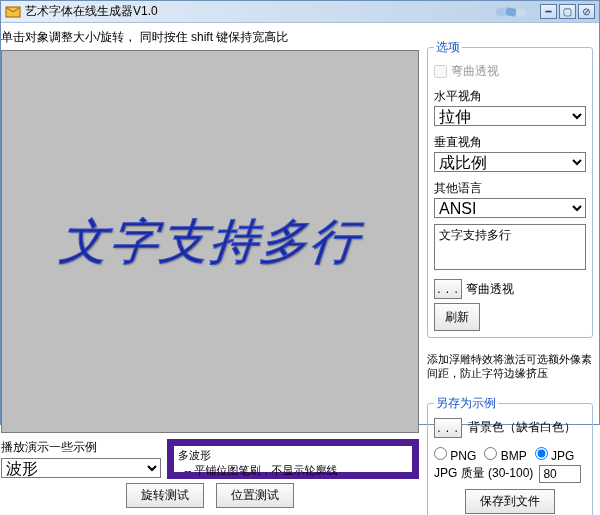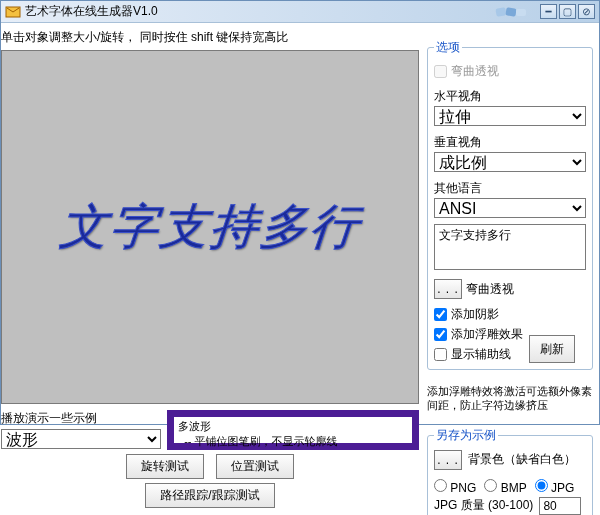--- a/index.html
+++ b/index.html
@@ -117,23 +117,20 @@
             <option>波形</option>
           </select>
         </div>
         <div class="infobox">多波形
   -- 平铺位图笔刷，不显示轮廓线</div>
       </div>
       <div class="btnrow">
         <button class="wbtn">旋转测试</button>
         <button class="wbtn">位置测试</button>
       </div>
-      <div class="btnrow">
-        <button class="wbtn">路径跟踪/跟踪测试</button>
-      </div>
     </div>
 
     <div class="right">
       <fieldset>
         <legend>选项</legend>
         <div class="checkline disabled">
           <input type="checkbox" class="chk" disabled="" style="">
           <span>弯曲透视</span>
         </div>
         <div class="optrow col">
@@ -155,34 +152,20 @@
           </select>
         </div>
         <div style="margin-top:6px">
           <textarea class="txtinput" style="">文字支持多行</textarea>
         </div>
         <div class="optrow" style="margin-top:6px">
           <button class="dotbtn">. . .</button>
           <span class="label">弯曲透视</span>
         </div>
         <div class="refreshblock" style="margin-top:4px">
-          <div class="chkcol">
-            <label class="checkline">
-              <input type="checkbox" class="chk" checked="" style="">
-              <span>添加阴影</span>
-            </label>
-            <label class="checkline">
-              <input type="checkbox" class="chk" checked="" style="">
-              <span>添加浮雕效果</span>
-            </label>
-            <label class="checkline">
-              <input type="checkbox" class="chk" style="">
-              <span>显示辅助线</span>
-            </label>
-          </div>
           <button class="smallbtn" style="height:28px;padding:2px 10px">刷新</button>
         </div>
       </fieldset>
       <div class="note">添加浮雕特效将激活可选额外像素间距，防止字符边缘挤压</div>
 
       <fieldset>
         <legend>另存为示例</legend>
         <div class="saverow">
           <button class="dotbtn">. . .</button>
           <span class="label">背景色（缺省白色）</span>

